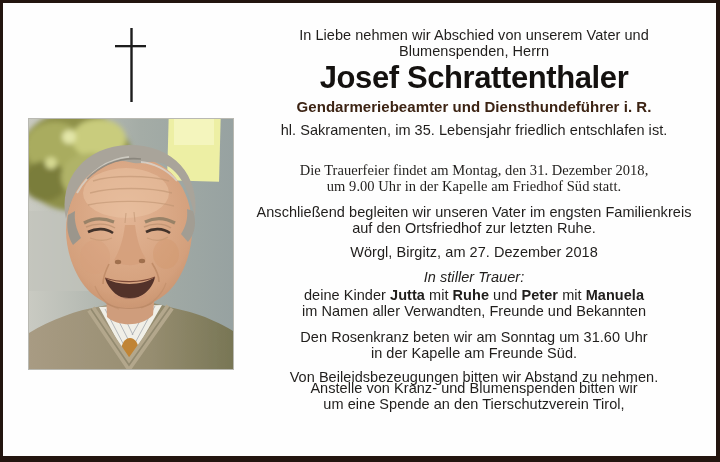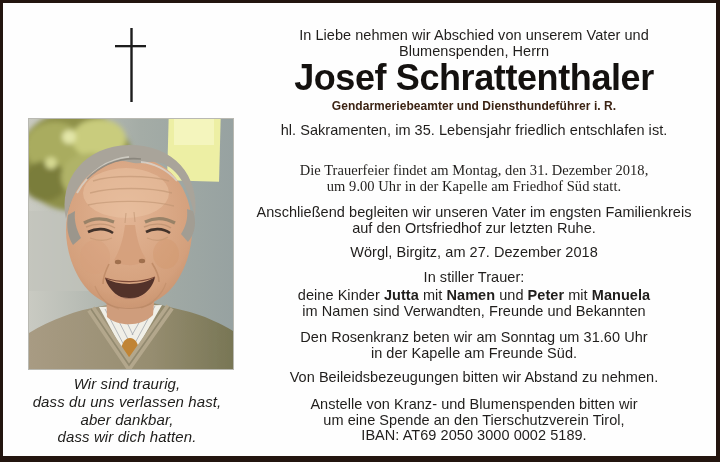--- a/index.html
+++ b/index.html
@@ -30,32 +30,32 @@
     position:absolute;left:0;top:372px;width:248px;
     text-align:center;font-style:italic;
     font-size:15px;line-height:17.8px;color:#1e1d1b;
     letter-spacing:.1px;
   }
   
   .right-col{position:absolute;left:240px;top:0;width:462px;height:453px;}
   .rblock{position:absolute;left:0;width:462px;text-align:center;
     font-size:14.5px;line-height:15.6px;color:#201e1c;letter-spacing:.05px;}
   .intro     {top:25px;}
-  .name      {top:55px;font-size:36px;font-weight:bold;line-height:40px;
+  .name      {top:55px;font-size:31px;font-weight:bold;line-height:40px;
               letter-spacing:-.4px;color:#14110f;}
-  .subtitle  {top:96px;font-weight:bold;font-size:12px;color:#3c2313;}
+  .subtitle  {top:96px;font-weight:bold;font-size:15px;color:#3c2313;}
   .p-announce{top:120px;}
   .p-funeral {top:160px;font-family:Liberation Serif, serif;}
   .p-process {top:202px;}
   .p-date    {top:242px;}
-  .p-mourn   {top:267px;}
+  .p-mourn   {top:267px;font-style:italic;}
   .p-family  {top:285px;}
   .p-rosary  {top:327px;}
   .p-condol  {top:367px;}
-  .p-donate  {top:394px;}
+  .p-donate  {top:378px;}
   .bold{font-weight:bold;}
 </style>
 </head>
 <body>
 
 <div class="card">
 
   <div class="left-col">
 
     <svg class="cross" viewBox="0 0 36 78" aria-hidden="true">
@@ -171,26 +171,20 @@
                    C91,180 80,172 76,159 Z" fill="#52322a"></path>
           <path d="M76,159 C90,164 112,164 126,158" stroke="#7c4a38" stroke-width="1.2" fill="none"></path>
           <path d="M85,177 C93,181 109,181 117,176" stroke="#cf977a" stroke-width="2" fill="none" opacity=".7"></path>
 
           <path d="M66,167 C70,179 80,187 90,190" stroke="#bb8a66" stroke-width="1.1" fill="none" opacity=".5"></path>
           <path d="M137,164 C133,176 123,185 112,189" stroke="#bb8a66" stroke-width="1.1" fill="none" opacity=".5"></path>
         </g>
       </svg>
     </div>
 
-    <div class="verse">
-      <div>Wir sind traurig,</div>
-      <div>dass du uns verlassen hast,</div>
-      <div>aber dankbar,</div>
-      <div>dass wir dich hatten.</div>
-    </div>
   </div>
 
   <div class="right-col">
 
     <div class="rblock intro">
       <div>In Liebe nehmen wir Abschied von unserem Vater und</div>
       <div>Blumenspenden, Herrn</div>
     </div>
 
     <div class="rblock name">Josef Schrattenthaler</div>
@@ -209,30 +203,29 @@
     <div class="rblock p-process">
       <div>Anschließend begleiten wir unseren Vater im engsten Familienkreis</div>
       <div>auf den Ortsfriedhof zur letzten Ruhe.</div>
     </div>
 
     <div class="rblock p-date">Wörgl, Birgitz, am 27. Dezember 2018</div>
 
     <div class="rblock p-mourn">In stiller Trauer:</div>
 
     <div class="rblock p-family">
-      <div><span>deine Kinder </span><span class="bold">Jutta</span><span> mit </span><span class="bold">Namen</span><span> und </span><span class="bold">Peter</span><span> mit </span><span class="bold">Manuela</span></div>
-      <div>im Namen sind Verwandten, Freunde und Bekannten</div>
+      <div><span>deine Kinder </span><span class="bold">Jutta</span><span> mit </span><span class="bold">Ruhe</span><span> und </span><span class="bold">Peter</span><span> mit </span><span class="bold">Manuela</span></div>
+      <div>im Namen aller Verwandten, Freunde und Bekannten</div>
     </div>
 
     <div class="rblock p-rosary">
       <div>Den Rosenkranz beten wir am Sonntag um 31.60 Uhr</div>
       <div>in der Kapelle am Freunde Süd.</div>
     </div>
 
     <div class="rblock p-condol">Von Beileidsbezeugungen bitten wir Abstand zu nehmen.</div>
 
     <div class="rblock p-donate">
       <div>Anstelle von Kranz- und Blumenspenden bitten wir</div>
       <div>um eine Spende an den Tierschutzverein Tirol,</div>
-      <div>IBAN: AT69 2050 3000 0002 5189.</div>
     </div>
   </div>
 </div>
 
 </body></html>

